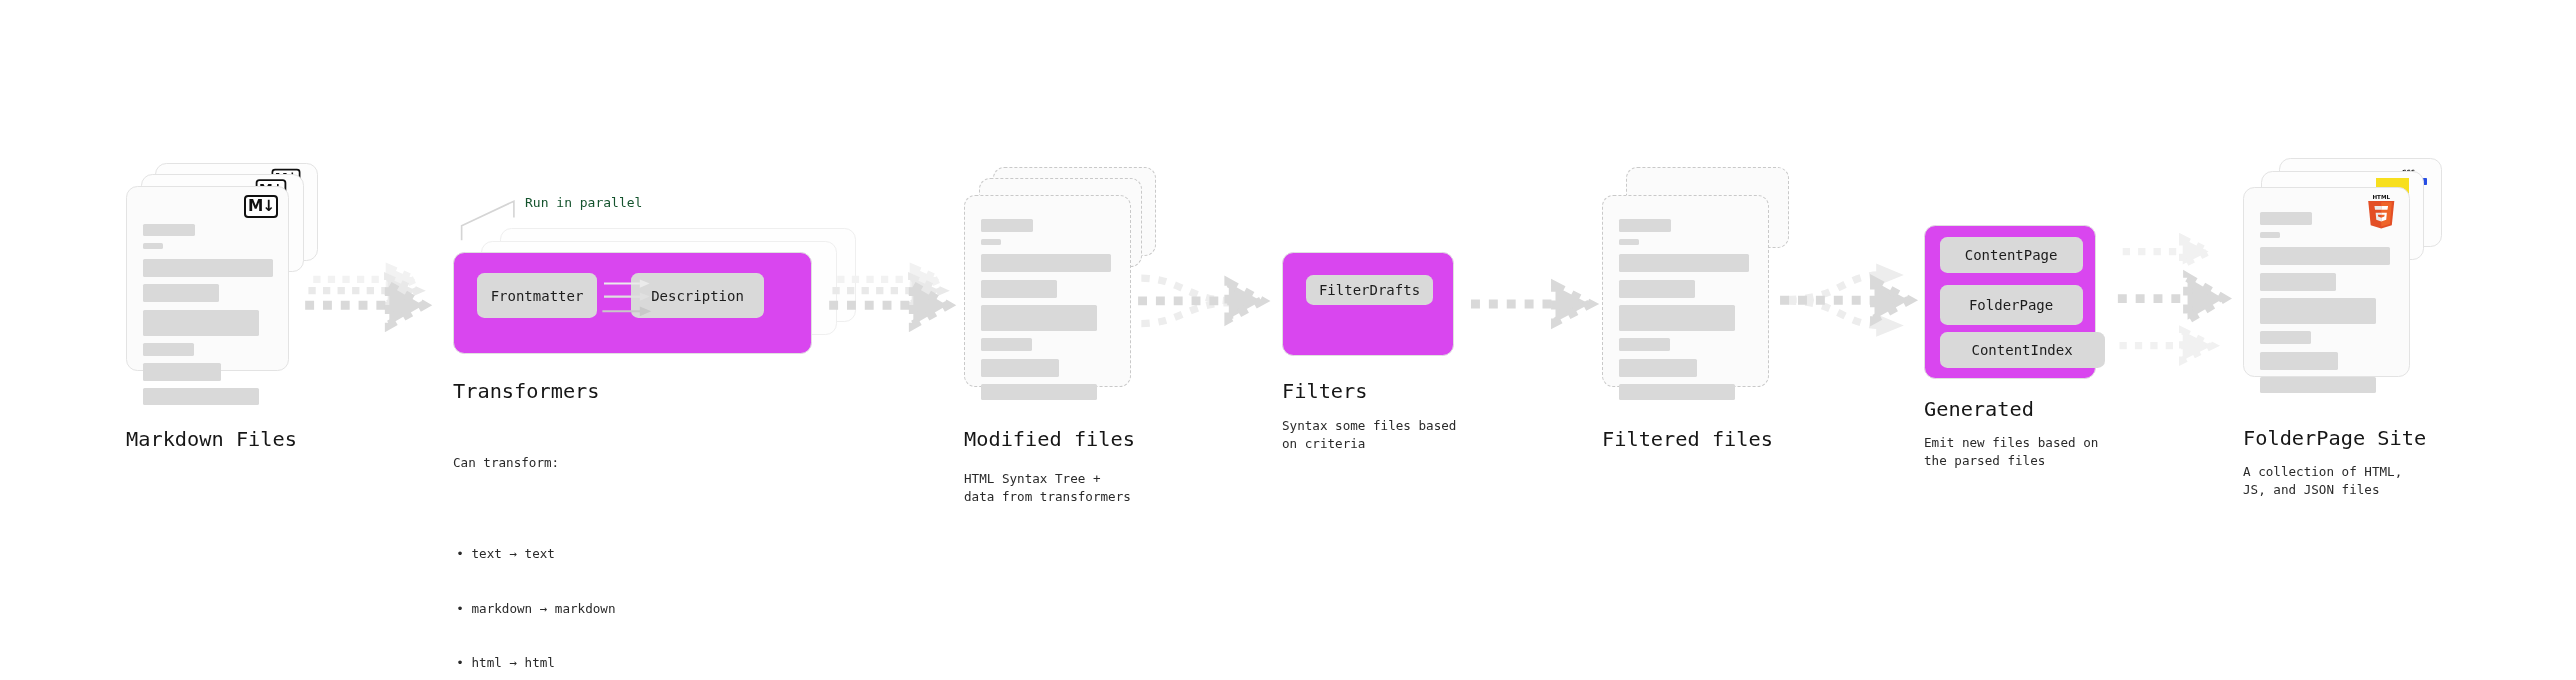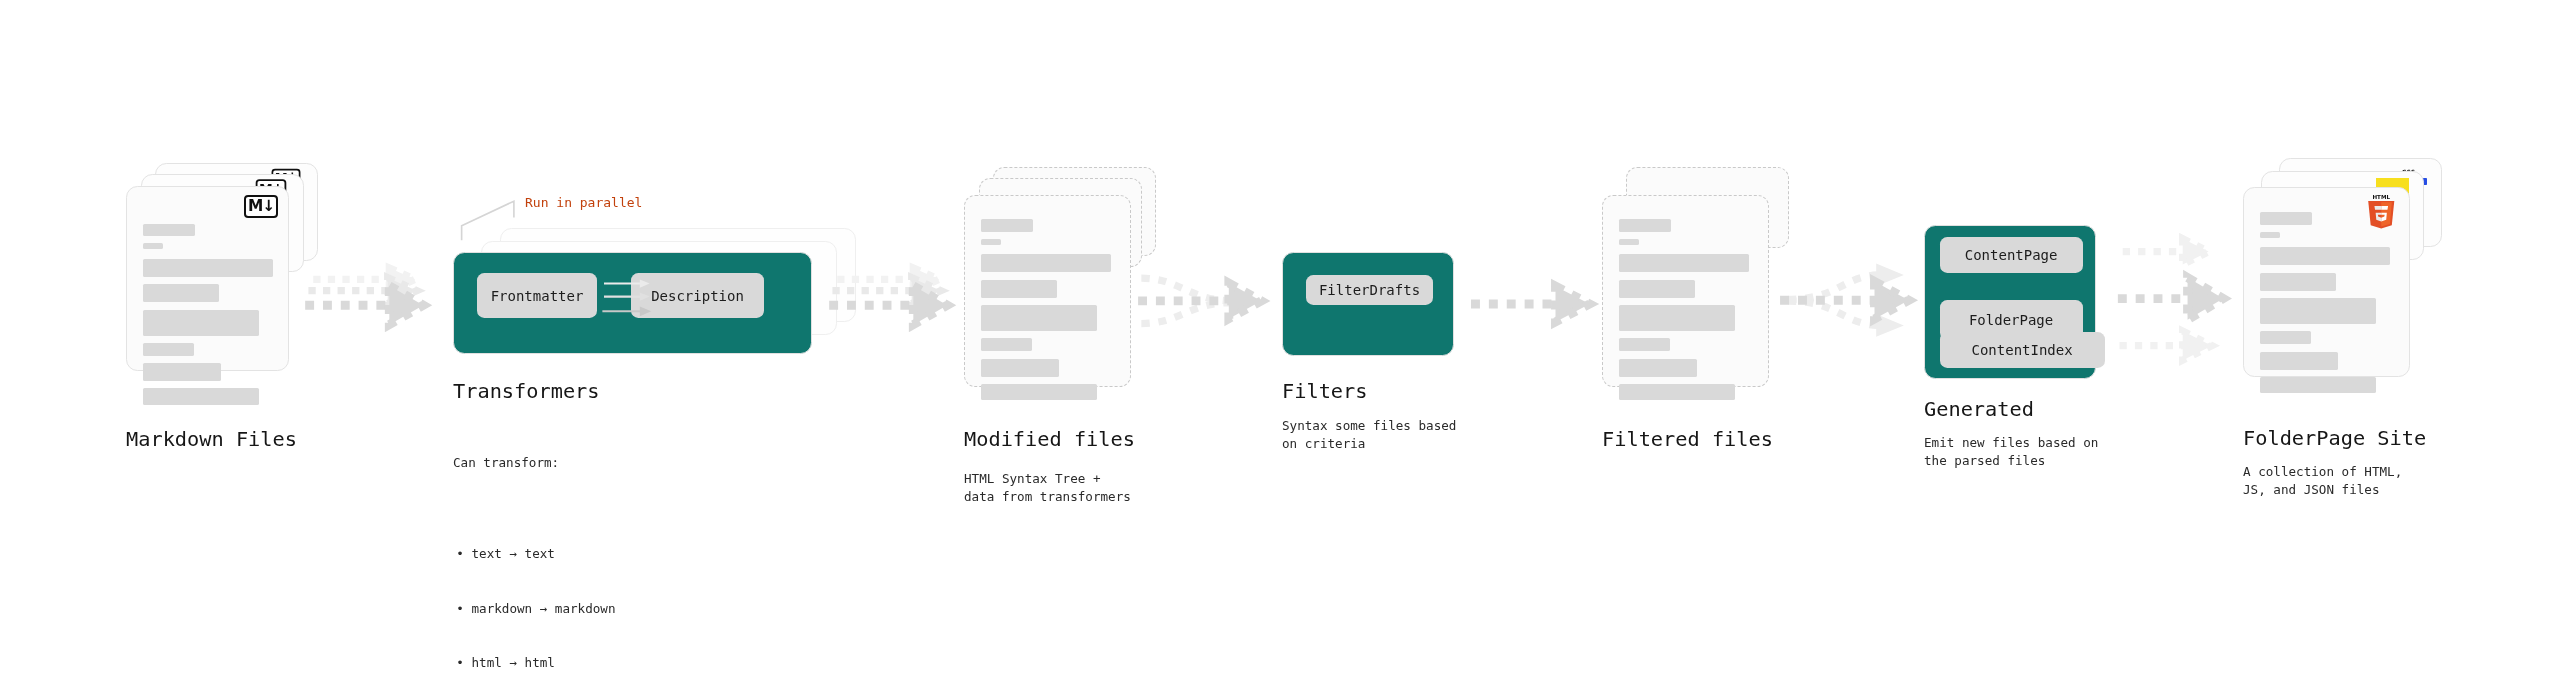--- a/index.html
+++ b/index.html
@@ -48,21 +48,21 @@
   .css-badge-txt {
     position:absolute; font-size:5.7px; font-weight:bold; color:#111;
     font-family:"DejaVu Sans","Liberation Sans",sans-serif;
     letter-spacing:0.4px;
   }
   .js-badge { position:absolute; width:32.5px; height:18px; background:#f7df1e; }
 
   
   .gbox {
     position:absolute;
-    background:#0f766e;
+    background:#d946ef;
     border:1.6px solid #e0e0e0;
     border-radius:11.4px;
   }
   .gbox.ghost { background:#fefefe; border-color:#efefef; }
   .pill {
     position:absolute;
     background:#d9d9d9;
     border-radius:7.3px;
     display:flex; align-items:center; justify-content:center;
     color:#1c1c1c;
@@ -91,21 +91,21 @@
     white-space:pre;
   }
   .sub ul { list-style:none; margin:0; padding:0; }
   .sub li:before { content:"\2022  "; }
   .sub li { padding-left:3.3px; }
 
   .parallel-lbl {
     position:absolute;
     font-family:"DejaVu Sans Mono","Liberation Mono",monospace;
     font-size:13px;
-    color:#c2410c;
+    color:#14532d;
     white-space:nowrap;
   }
 
   svg { position:absolute; overflow:visible; }
 </style>
 </head>
 <body>
 
 <div class="stage">
 
@@ -276,21 +276,21 @@
       <polygon points="118,86 152,100 118,114"></polygon>
     </g>
     <g stroke="#d9d9d9" stroke-width="11" stroke-dasharray="11 11" fill="#d9d9d9">
       <line x1="0" y1="69" x2="124" y2="69"></line>
       <polygon points="116,46 158,69 116,92"></polygon>
     </g>
   </svg>
 
   <div class="gbox" style="left:1924px; top:225px; width:172px; height:154px;">
     <div class="pill" style="left:14.6px; top:11.4px; width:143px; height:36px;">ContentPage</div>
-    <div class="pill" style="left:14.6px; top:74px; width:143px; height:40px;">FolderPage</div>
+    <div class="pill" style="left:14.6px; top:59px; width:143px; height:40px;">FolderPage</div>
     <div class="pill" style="left:14.6px; top:106px; width:165px; height:36px;">ContentIndex</div>
   </div>
   <div class="title" style="left:1924px; top:397px;">Generated</div>
   <div class="sub" style="left:1924px; top:434px;">Emit new files based on
 the parsed files</div>
 
   <svg style="left:2113px; top:232px;" width="154" height="130" viewBox="0 0 190 160">
     <g stroke="#f1f1f1" stroke-width="9" stroke-dasharray="9 10" fill="#f1f1f1">
       <line x1="12" y1="24" x2="92" y2="24"></line>
       <polygon points="86,8 118,24 86,40"></polygon>

